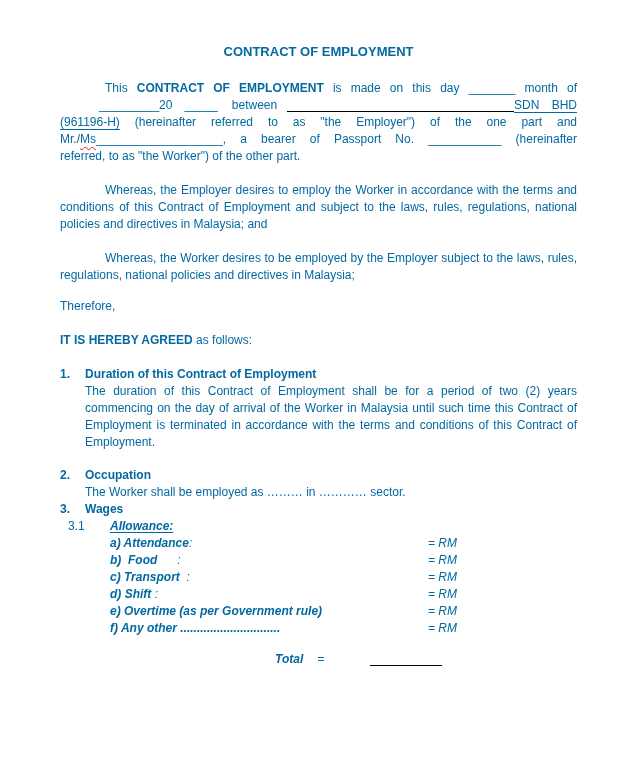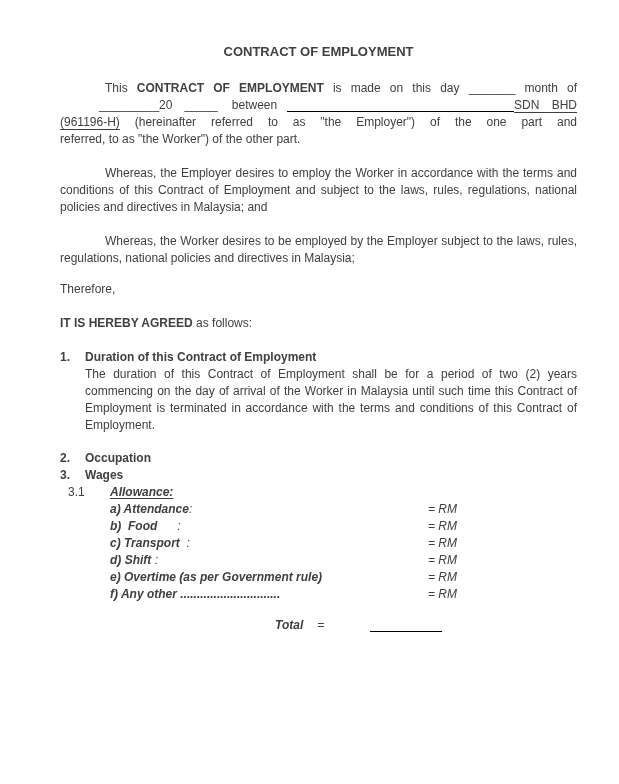--- a/index.html
+++ b/index.html
@@ -1,19 +1,19 @@
 <!DOCTYPE html>
 <html><head>
 <meta charset="utf-8">
 <style>
   html,body{margin:0;padding:0;background:#ffffff;}
   .page{
     width:619px;height:784px;box-sizing:border-box;background:#ffffff;
     padding:43px 42px 0 60px;overflow:hidden;
-    font-family:"Liberation Sans",sans-serif;font-size:12px;line-height:17px;color:#404040;
+    font-family:"Liberation Sans",sans-serif;font-size:12px;line-height:17px;color:#0369a1;
   }
   .title{text-align:center;font-weight:bold;font-size:13px;margin:0 0 20px 0;}
   .b{font-weight:bold;}
   .u{text-decoration:underline;text-decoration-thickness:1.2px;text-underline-offset:3px;}
   .ws{word-spacing:9px;}
   .jline{text-align:justify;text-align-last:justify;}
   .ind{text-indent:45px;}
   .mb{margin-bottom:17px;}
   .mb14{margin-bottom:14px;}
   .just{text-align:justify;}
@@ -50,20 +50,21 @@
   <div class="mb">
     <div class="jline ind"><span>This </span><span class="b">CONTRACT OF EMPLOYMENT</span><span> is made on this day </span><span>_______</span><span> month of</span></div>
     <div class="l2">
         <span>_________20</span>
         <span class="g1">_____</span>
         <span class="g2">between</span>
         <span class="fill"></span>
         <span class="u ws">SDN BHD</span>
       </div>
     <div class="jline"><span class="u">(961196-H)</span><span> (hereinafter referred to as "the Employer") of the one part and</span></div>
+    <div class="jline"><span>Mr./</span><span class="squiggle">Ms</span><span>___________________</span><span>, a bearer of Passport No. </span><span>___________</span><span> (hereinafter</span></div>
     <div>referred, to as "the Worker") of the other part.</div>
   </div>
 
   <div class="just ind mb">Whereas, the Employer desires to employ the Worker in accordance with the terms and conditions of this Contract of Employment and subject to the laws, rules, regulations, national policies and directives in Malaysia; and</div>
 
   <div class="just ind mb14">Whereas, the Worker desires to be employed by the Employer subject to the laws, rules, regulations, national policies and directives in Malaysia;</div>
 
   <div class="mb">Therefore,</div>
 
   <div class="mb"><span class="b">IT IS HEREBY AGREED</span><span> as follows:</span></div>
@@ -73,20 +74,21 @@
     <div class="secbody">
       <div class="heading">Duration of this Contract of Employment</div>
       <div class="just">The duration of this Contract of Employment shall be for a period of two (2) years commencing on the day of arrival of the Worker in Malaysia until such time this Contract of Employment is terminated in accordance with the terms and conditions of this Contract of Employment.</div>
     </div>
   </div>
 
   <div class="sec tight">
     <div class="secnum">2.</div>
     <div class="secbody">
       <div class="heading">Occupation</div>
+      <div>The Worker shall be employed as ……… in ………… sector.</div>
     </div>
   </div>
 
   <div class="sec tight">
     <div class="secnum">3.</div>
     <div class="secbody">
       <div class="heading">Wages</div>
     </div>
   </div>
 

